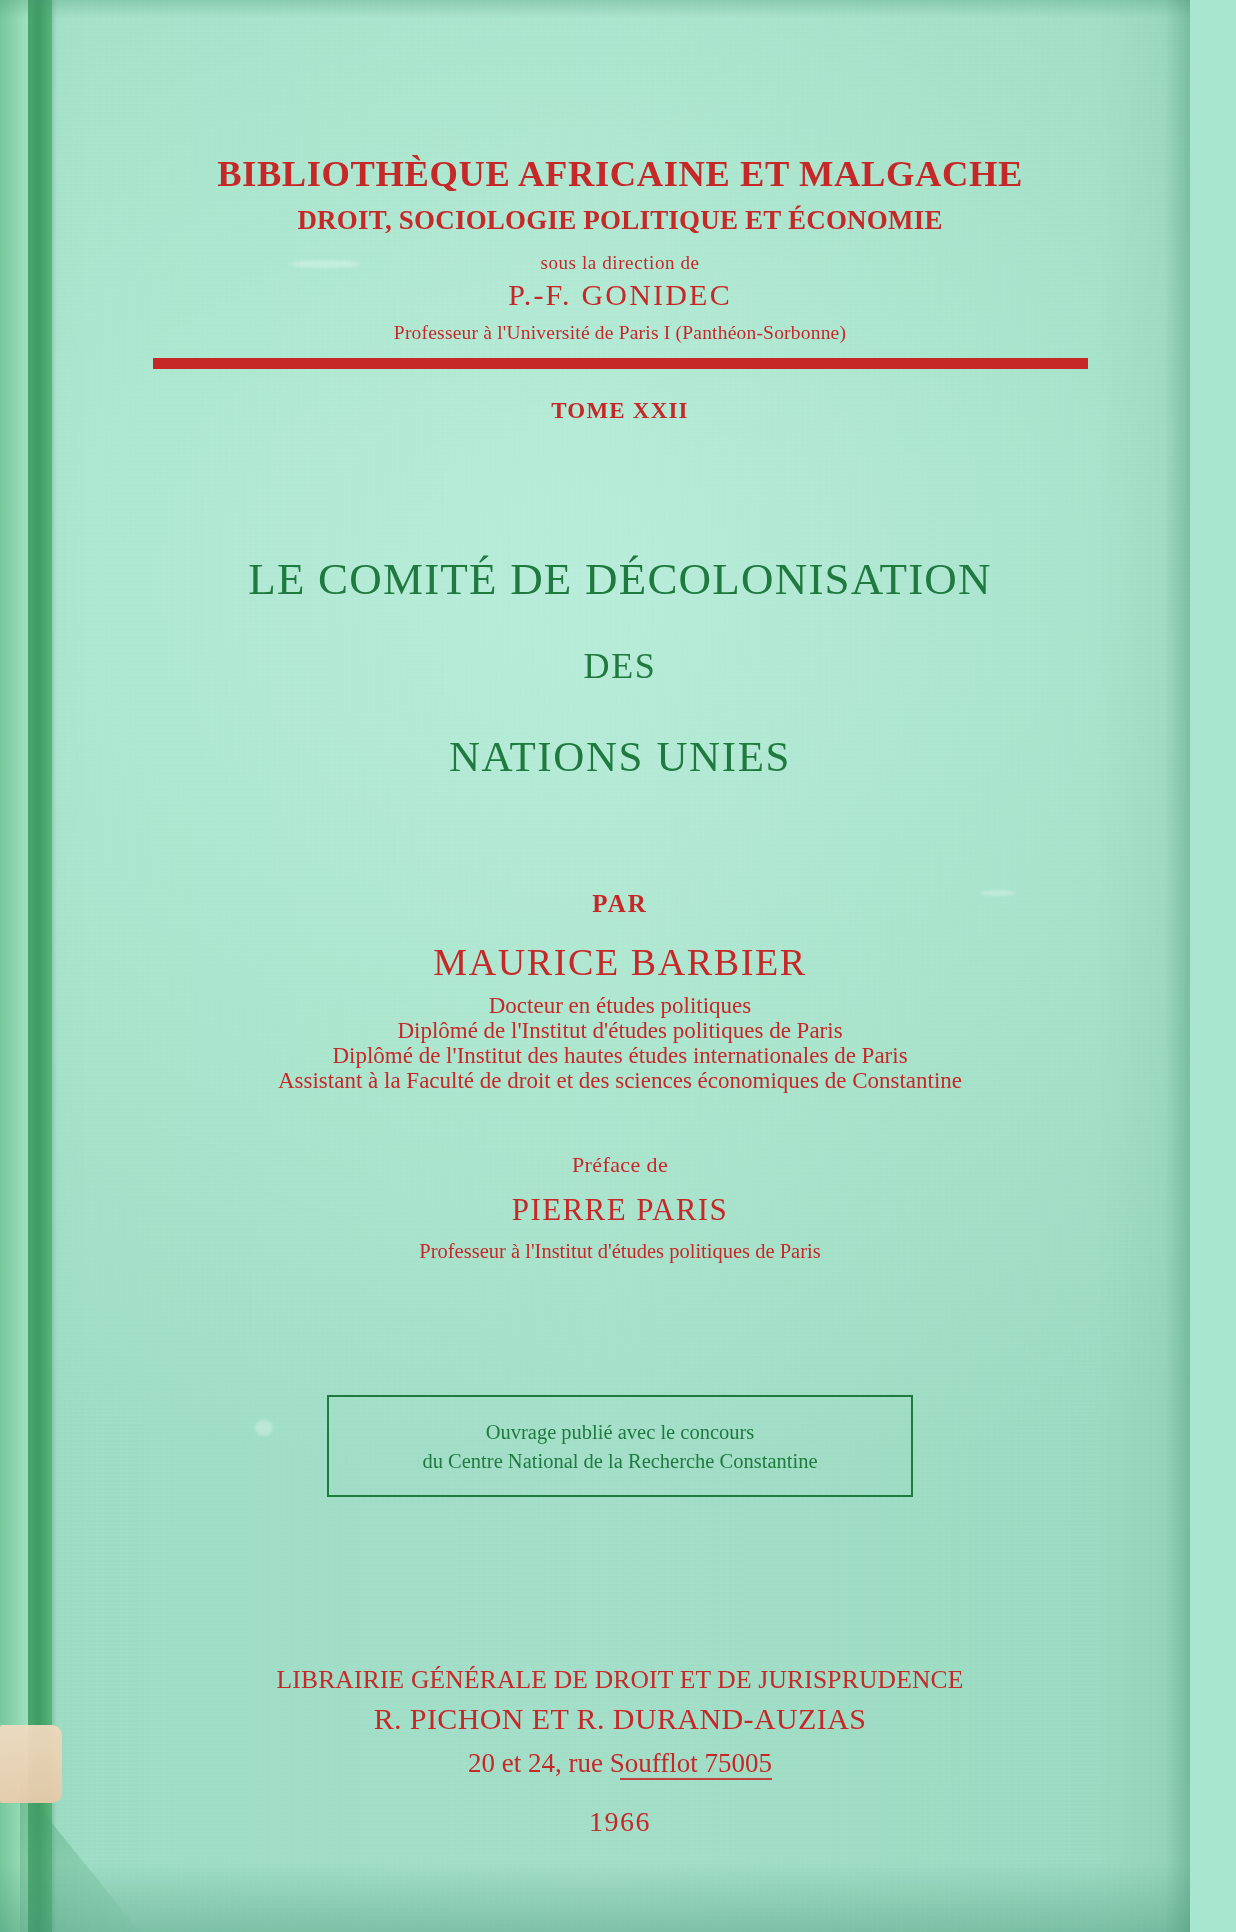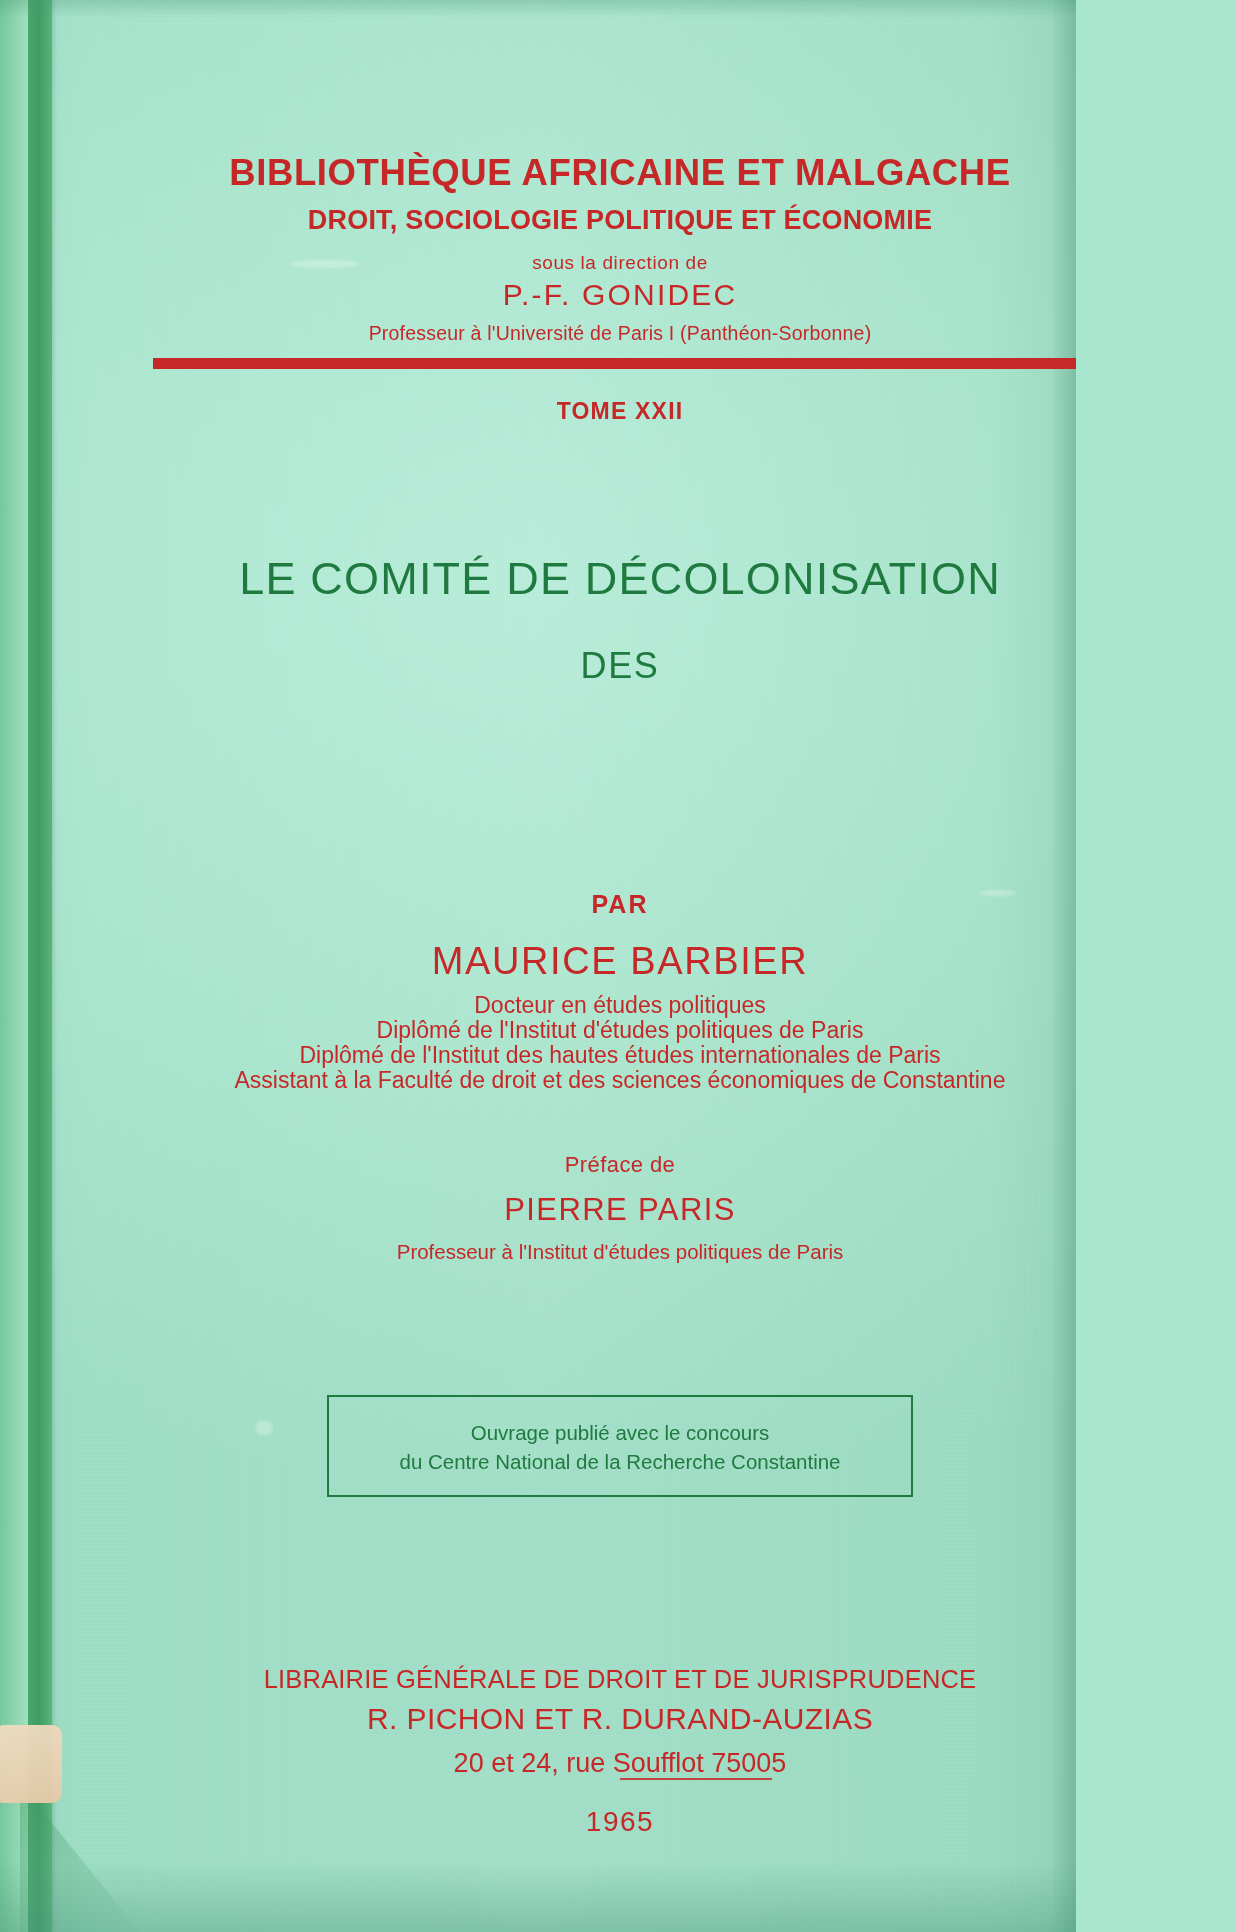--- a/index.html
+++ b/index.html
@@ -10,25 +10,26 @@
     width: 1236px;
     height: 1932px;
     background: #a8e6cf;
     font-family: "Liberation Sans", sans-serif;
     overflow: hidden;
   }
 
   
   .page {
     position: relative;
-    width: 1076px;
+    width: 1190px;
     height: 1932px;
     background:
       radial-gradient(ellipse 1400px 900px at 50% 30%, #b5ecd8 0%, #a9e5cd 55%, #9eddc5 100%);
     overflow: hidden;
+    font-family: Liberation Serif, serif;
   }
   
   .paper-tone {
     position: absolute;
     inset: 0;
     background:
       linear-gradient(90deg,
         rgba(120,190,160,0.30) 0px,
         rgba(120,190,160,0.10) 30px,
         rgba(255,255,255,0.00) 90px,
@@ -355,20 +356,21 @@
     <div class="series-dir">sous la direction de</div>
     <div class="series-dir-name">P.-F. GONIDEC</div>
     <div class="series-dir-affil">Professeur à l'Université de Paris I (Panthéon-Sorbonne)</div>
 
     <div class="rule"></div>
 
     <div class="tome">TOME XXII</div>
 
     <div class="main-title-1">LE COMITÉ DE DÉCOLONISATION</div>
     <div class="main-title-2">DES</div>
+    <div class="main-title-3">NATIONS UNIES</div>
 
     <div class="par">PAR</div>
     <div class="author">MAURICE BARBIER</div>
     <div class="author-lines">
       <div>Docteur en études politiques</div>
       <div>Diplômé de l'Institut d'études politiques de Paris</div>
       <div>Diplômé de l'Institut des hautes études internationales de Paris</div>
       <div>Assistant à la Faculté de droit et des sciences économiques de Constantine</div>
     </div>
 
@@ -379,16 +381,16 @@
     <div class="grant-box"></div>
     <div class="grant-text">
       <div>Ouvrage publié avec le concours</div>
       <div>du Centre National de la Recherche Constantine</div>
     </div>
 
     <div class="publisher-1">LIBRAIRIE GÉNÉRALE DE DROIT ET DE JURISPRUDENCE</div>
     <div class="publisher-2">R. PICHON ET R. DURAND-AUZIAS</div>
     <div class="address">20 et 24, rue Soufflot 75005</div>
     <div class="addr-underline"></div>
-    <div class="year">1965</div>
+    <div class="year">1966</div>
 
   </div>
 </div>
 
 </body></html>

